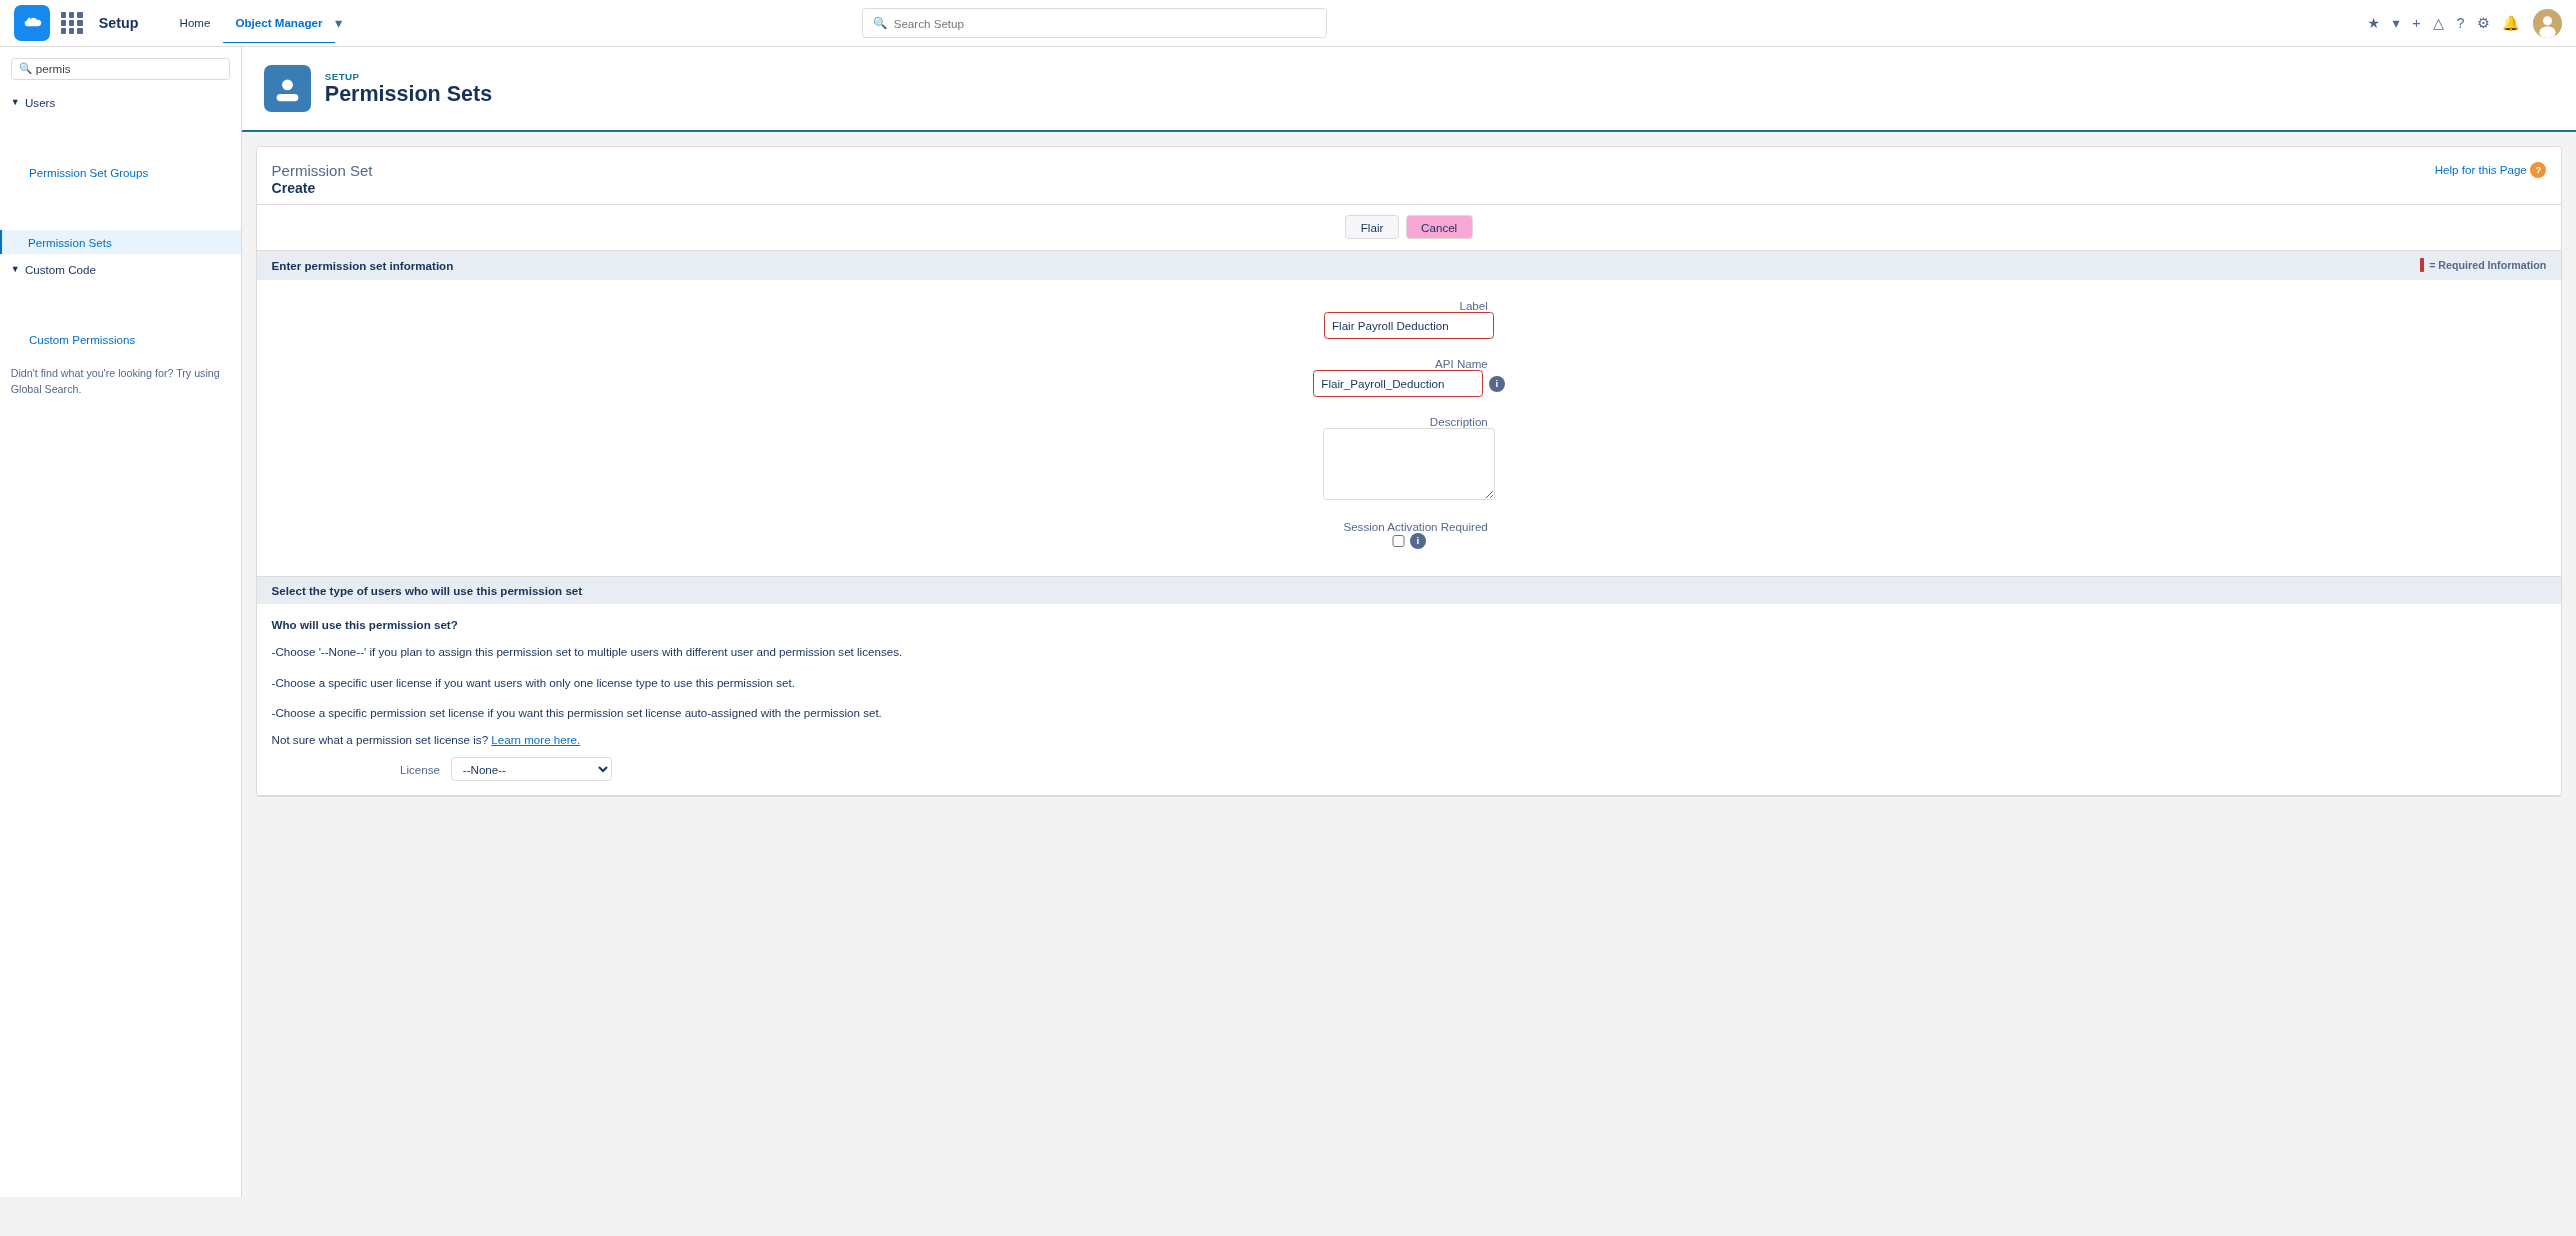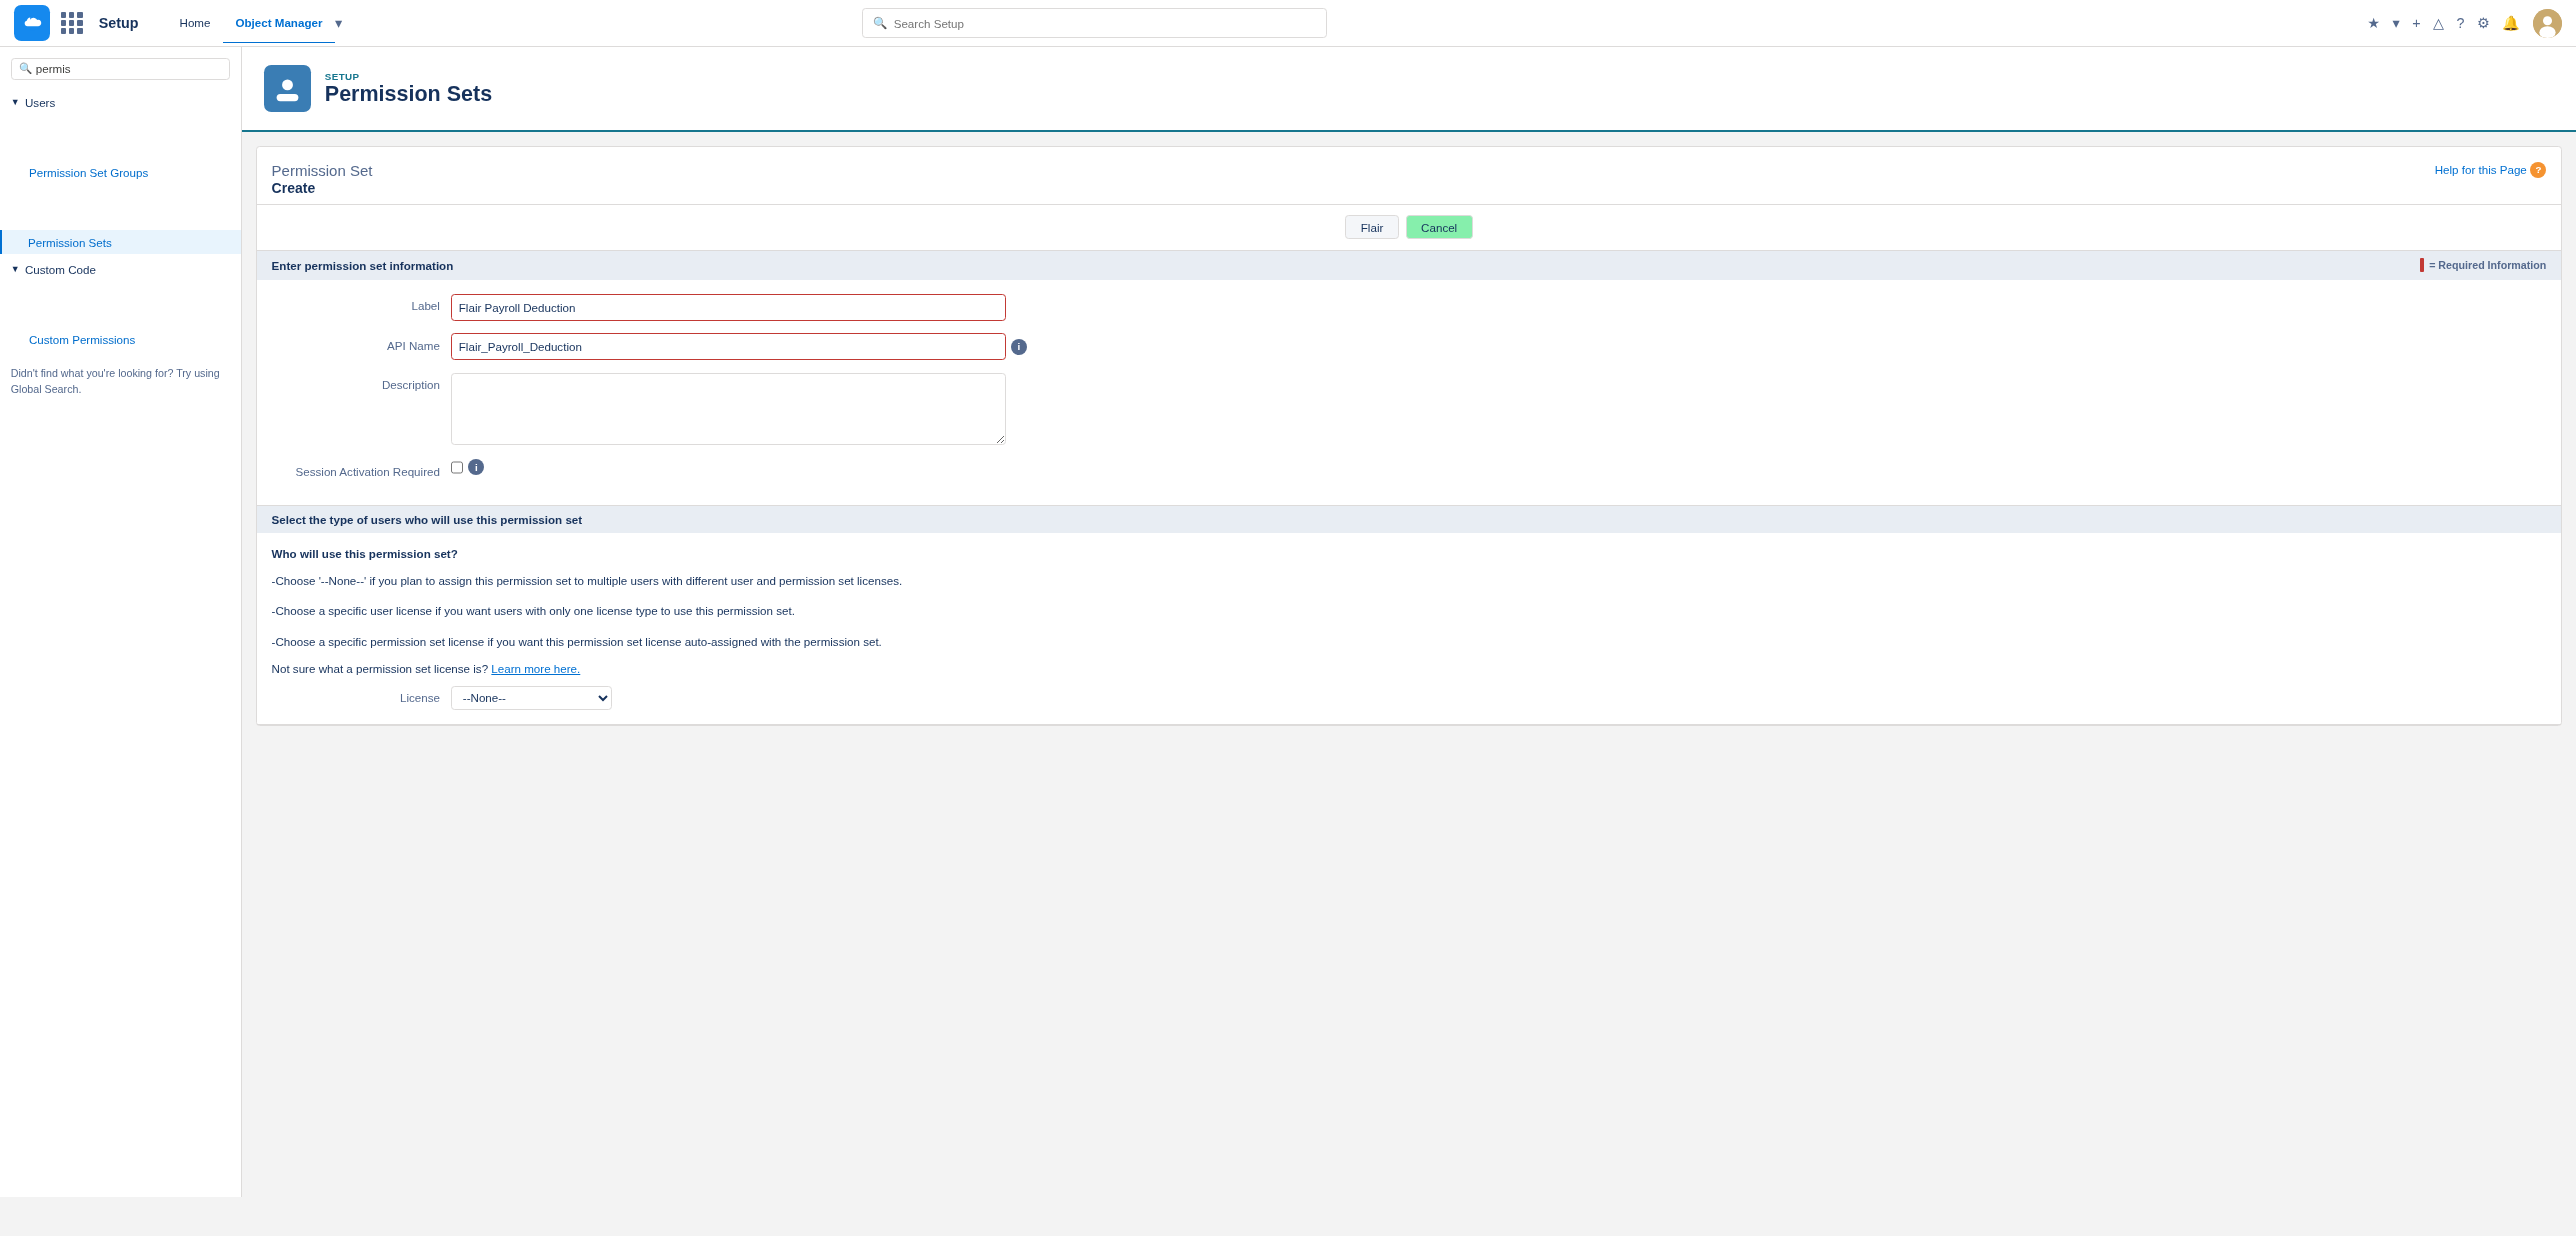--- a/index.html
+++ b/index.html
@@ -147,21 +147,21 @@
       padding: 10.7px 14.3px;
       display: flex; gap: 7.2px; justify-content: center;
       border-bottom: 0.9px solid #dddbda;
     }
     .btn {
       padding: 4.5px 14.3px;
       font-size: 11.6px;
       border-radius: 3.6px;
       cursor: pointer;
       border: 0.9px solid #dddbda;
-      background: #86efac;
+      background: #f9a8d4;
       color: #16325c;
     }
     .btn-neutral { background: #f4f6f9; }
 
     
     .form-section {
       border-bottom: 0.9px solid #dddbda;
     }
     .form-section-header {
       background: #e8edf3;
@@ -171,22 +171,23 @@
     }
     .required-legend {
       display: flex; align-items: center; gap: 5.4px;
       font-size: 10.7px; color: #54698d;
     }
     .required-bar {
       width: 3.6px; height: 14.3px; background: #c23934; border-radius: 0.9px;
     }
     .form-body { padding: 14.3px; }
     .form-row {
-      display: flex; align-items: flex-start;
+      display: flex; align-items: center;
       margin-bottom: 12.5px;
+      flex-direction: column;
     }
     .form-label {
       width: 179px; flex-shrink: 0;
       text-align: right;
       padding-right: 10.7px;
       padding-top: 5.4px;
       font-size: 11.6px; color: #54698d;
     }
     .form-control { flex: 1; }
     .form-input {

